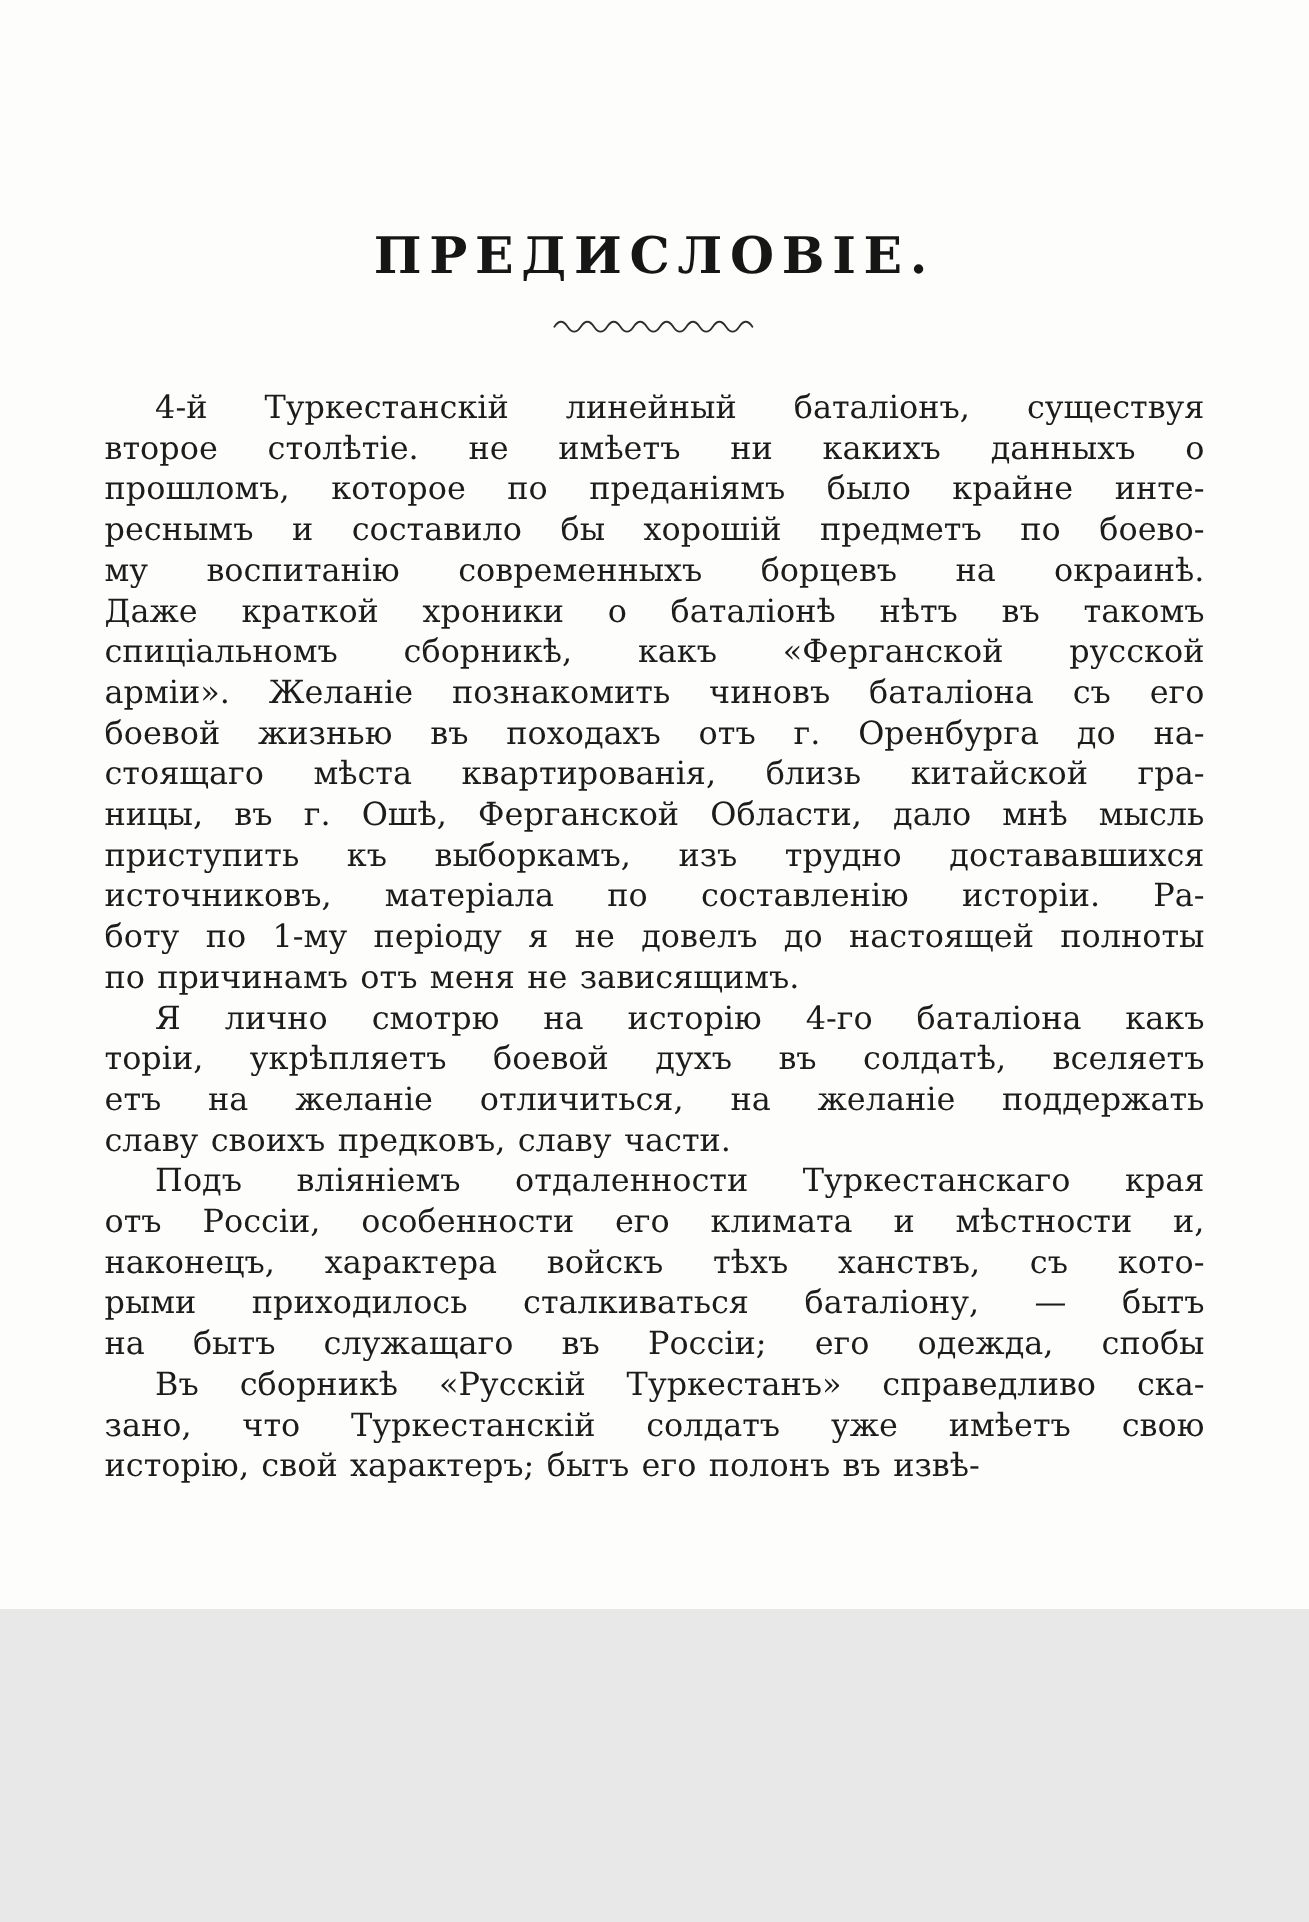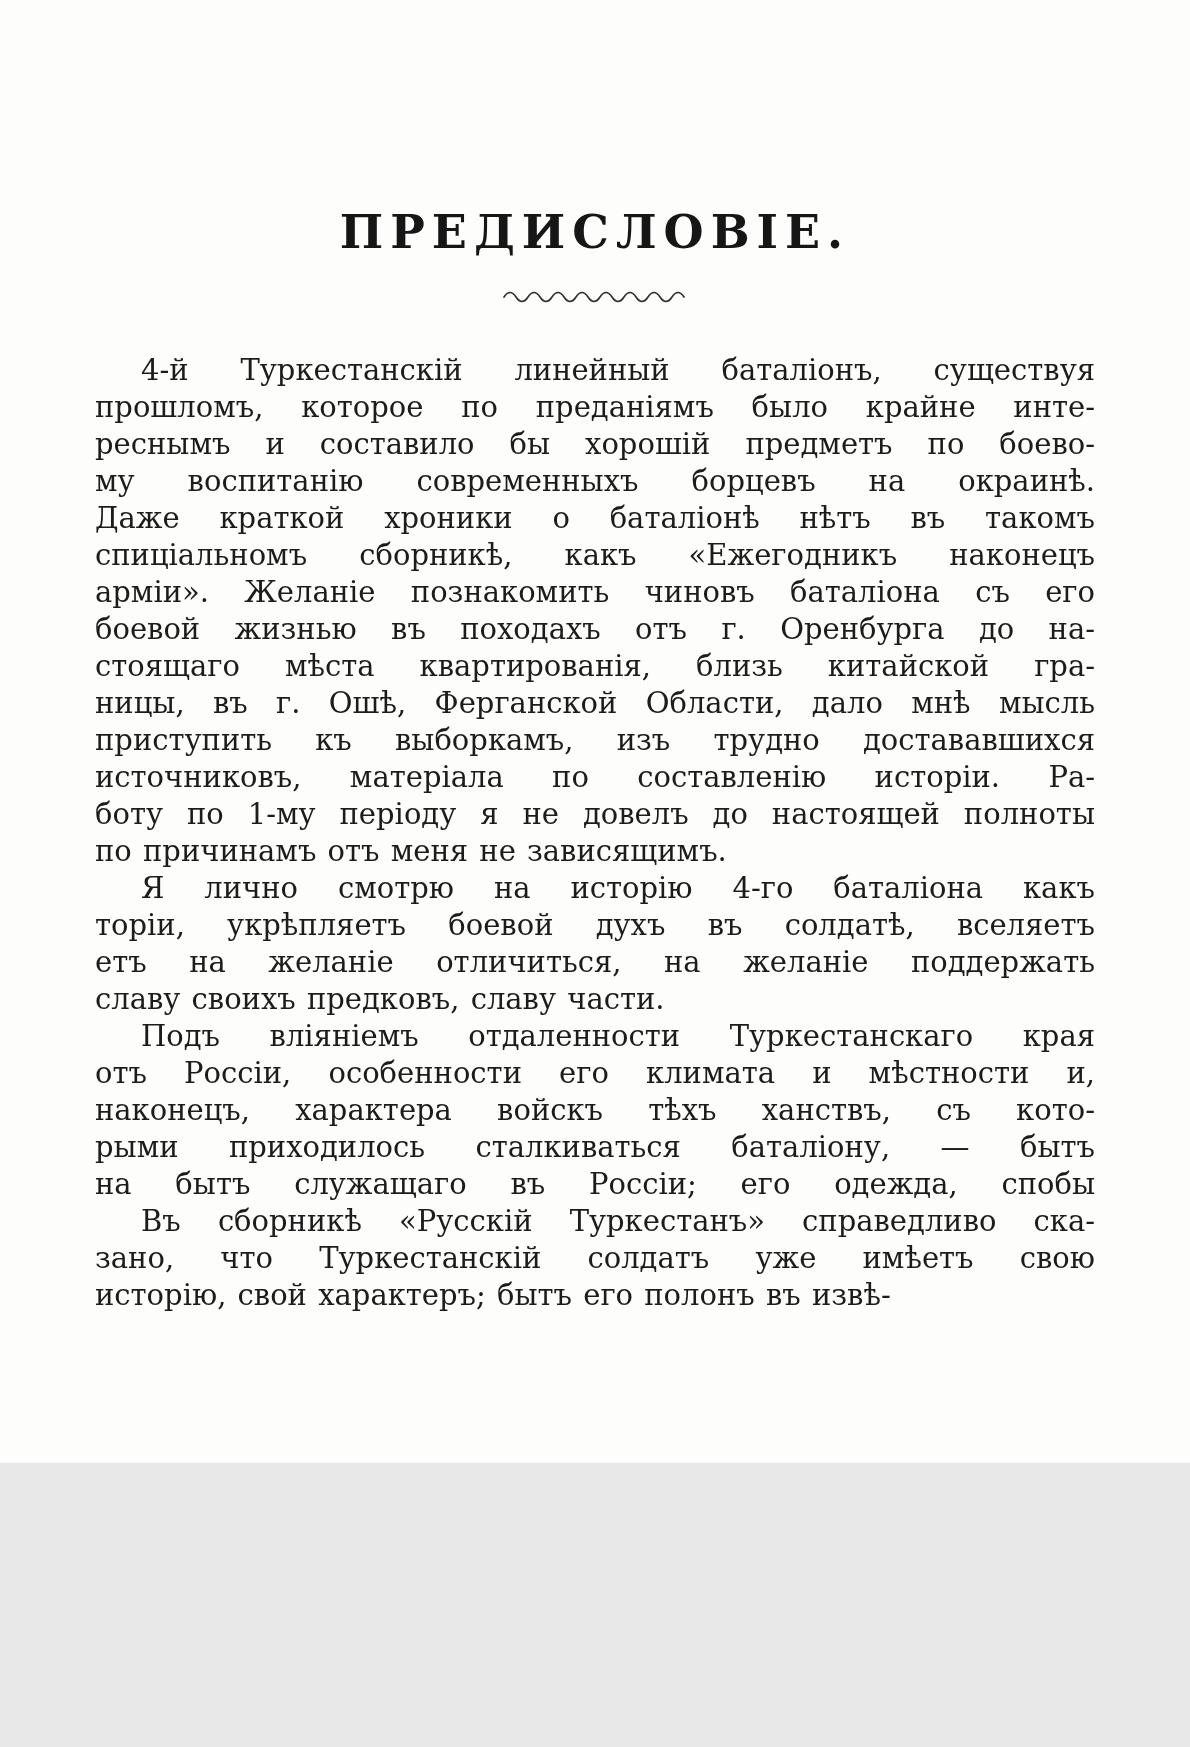--- a/index.html
+++ b/index.html
@@ -79,25 +79,26 @@
 
   <div class="flourish-wrap">
     <svg width="190" height="18" viewBox="0 0 190 18" aria-hidden="true">
       <path d="M4 11 q6 -9 12 0 t12 0 t12 0 t12 0 t12 0 t12 0 t12 0 t12 0 t12 0 t12 0 t12 0 t12 0 t12 0 t12 0 t12 0" fill="none" stroke="#2e2e2e" stroke-width="1.7" stroke-linecap="round"></path>
     </svg>
   </div>
 
   <div class="body-text">
       <p>
         <span class="line first">4-й Туркестанскій линейный баталіонъ, существуя</span>
+        <span class="line">второе столѣтіе. не имѣетъ ни какихъ данныхъ о</span>
         <span class="line">прошломъ, которое по преданіямъ было крайне инте-</span>
         <span class="line">реснымъ и составило бы хорошій предметъ по боево-</span>
         <span class="line">му воспитанію современныхъ  борцевъ на окраинѣ.</span>
         <span class="line">Даже краткой хроники о баталіонѣ нѣтъ въ такомъ</span>
-        <span class="line">спиціальномъ сборникѣ, какъ «Ежегодникъ наконецъ</span>
+        <span class="line">спиціальномъ сборникѣ, какъ «Ферганской русской</span>
         <span class="line">арміи». Желаніе познакомить чиновъ баталіона съ его</span>
         <span class="line">боевой жизнью въ походахъ отъ г. Оренбурга до на-</span>
         <span class="line">стоящаго мѣста квартированія, близь китайской гра-</span>
         <span class="line">ницы, въ г. Ошѣ, Ферганской Области, дало мнѣ мысль</span>
         <span class="line">приступить къ выборкамъ, изъ трудно достававшихся</span>
         <span class="line">источниковъ, матеріала по составленію исторіи. Ра-</span>
         <span class="line">боту по 1-му періоду я не довелъ до настоящей полноты</span>
         <span class="line last">по причинамъ отъ меня не зависящимъ.</span>
       </p>
       <p>

